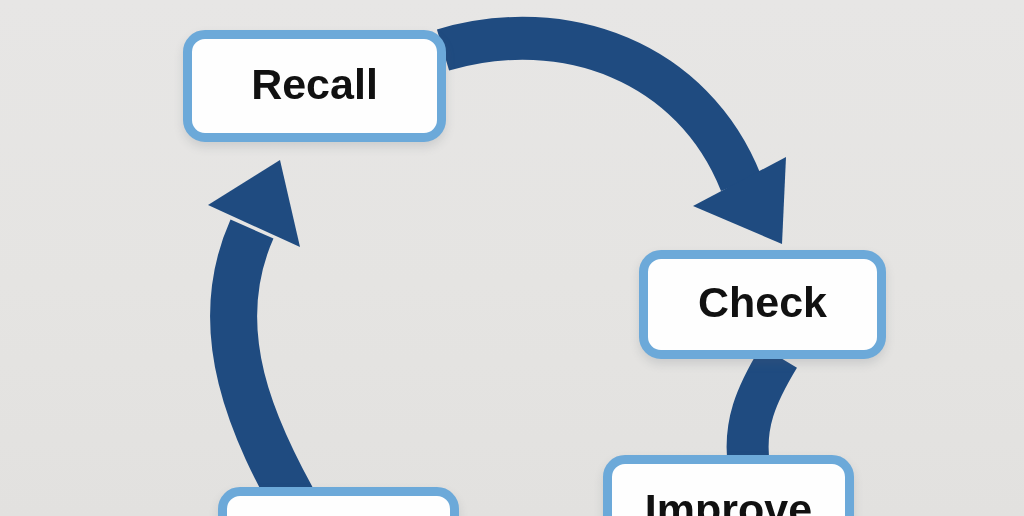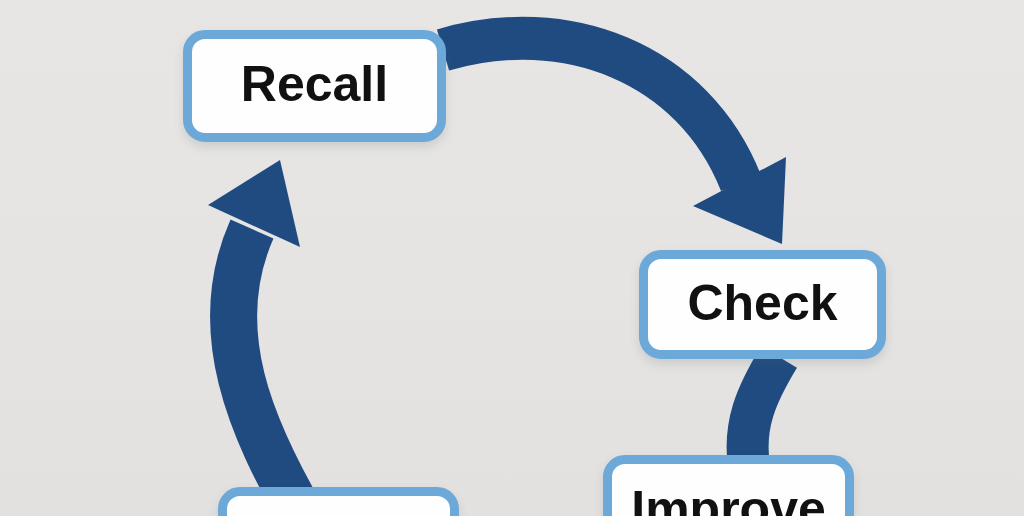--- a/index.html
+++ b/index.html
@@ -33,21 +33,21 @@
     background:var(--node-fill);
     border:9px solid var(--node-border);
     border-radius:22px;
     box-shadow:0 5px 10px rgba(90,100,110,0.18);
     display:flex;
     align-items:center;
     justify-content:center;
   }
   .node .label{
     font-weight:700;
-    font-size:50px;
+    font-size:43px;
     letter-spacing:0px;
     color:var(--text);
     line-height:1;
     transform:translateY(-2px);
   }
   .node-recall  {left:183px; top:30px;  width:263px; height:112px;}
   .node-check   {left:639px; top:250px; width:247px; height:109px;}
   .node-improve {left:603px; top:455px; width:251px; height:112px;}
   .node-unlabeled{left:218px; top:487px; width:241px; height:112px;}
   .shaft{fill:none; stroke:var(--arrow); stroke-linecap:butt;}

